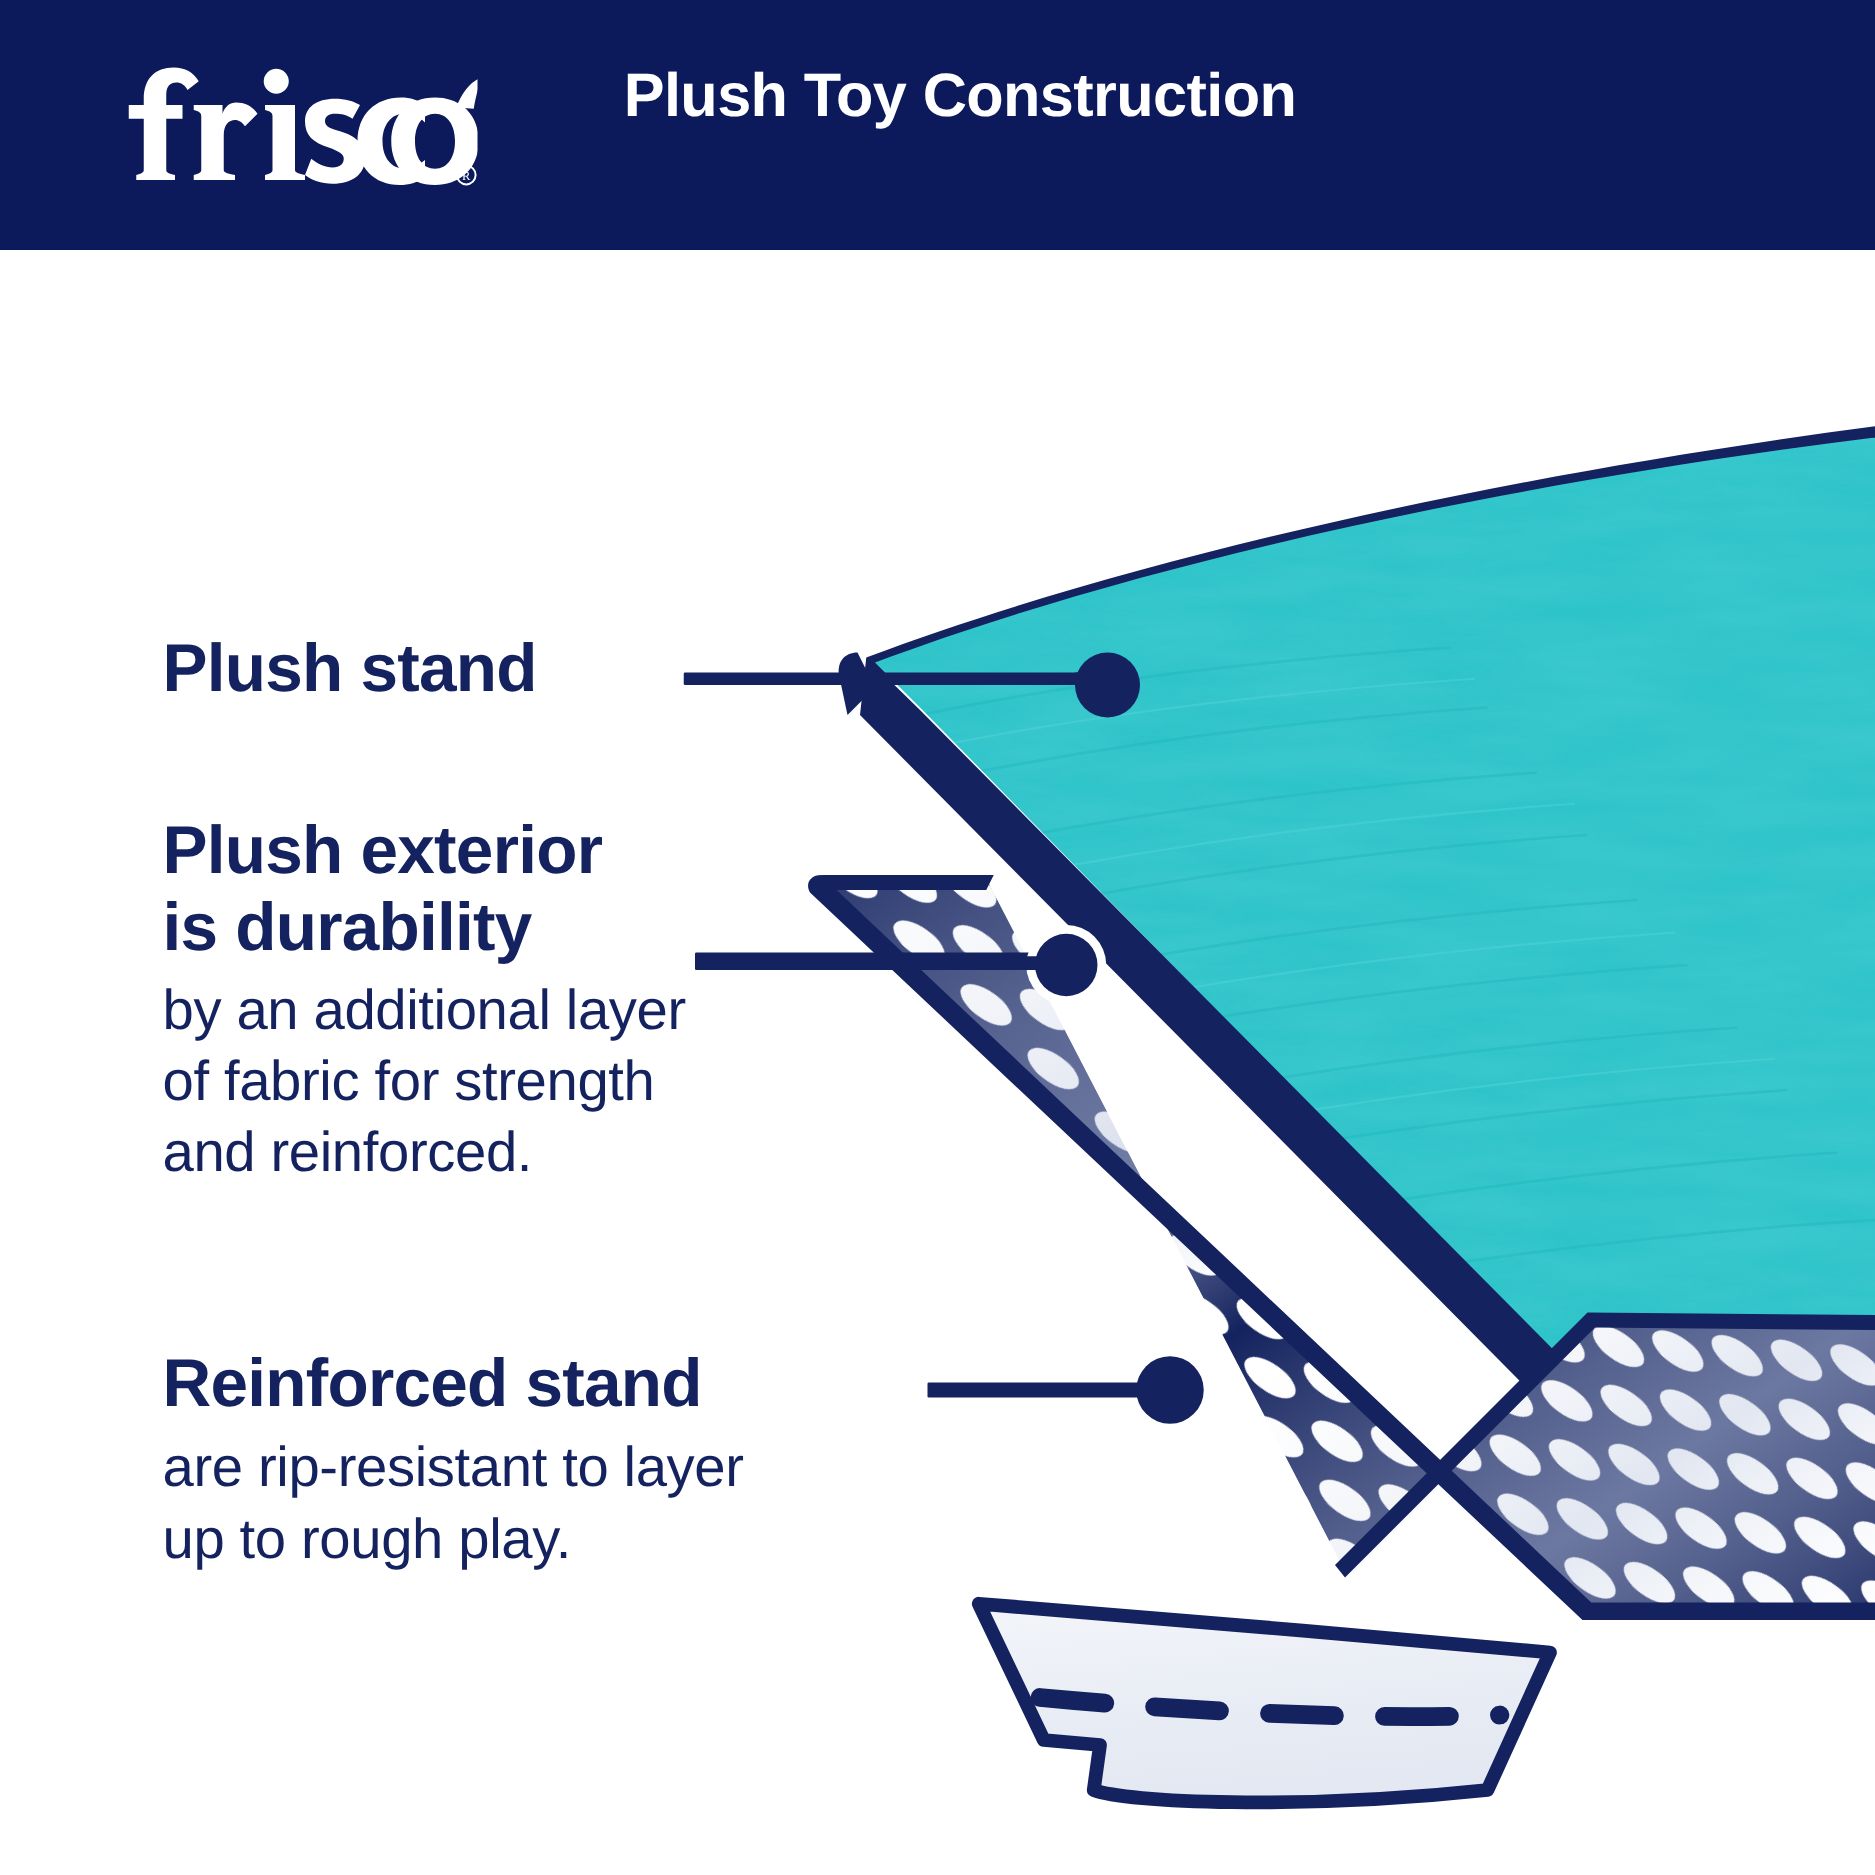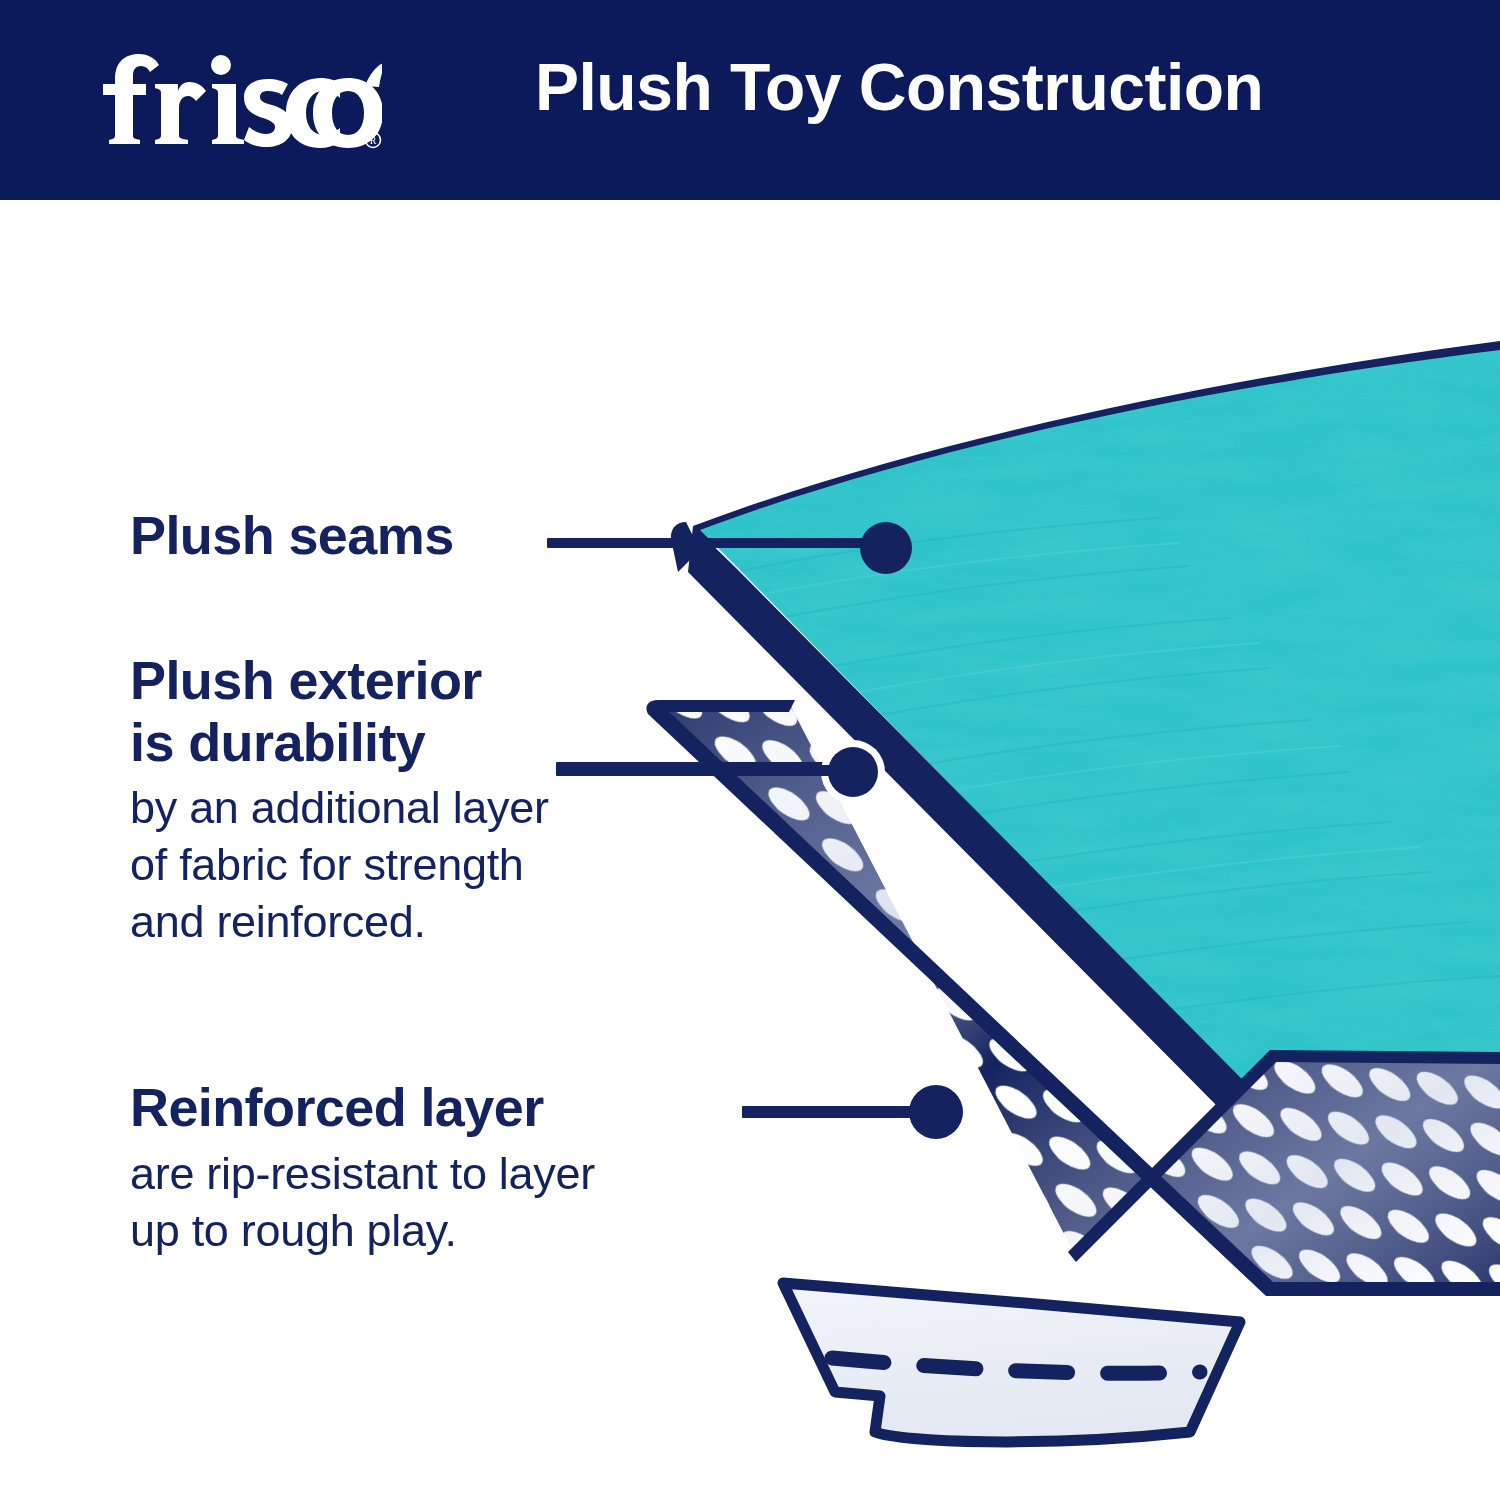--- a/index.html
+++ b/index.html
@@ -9,23 +9,23 @@
   
   #header{
     position:absolute;left:0;top:0;width:1500px;height:200px;
     background:#0c1a5b;
   }
   #logo{
     position:absolute;left:82px;top:48px;width:300px;height:105px;
   }
   #logo svg{display:block;}
   #header-title{
-    position:absolute;left:535px;top:49px;
+    position:absolute;left:499px;top:49px;
     font-family:"Liberation Sans",sans-serif;
-    font-weight:bold;font-size:66px;letter-spacing:-0.5px;
+    font-weight:bold;font-size:49px;letter-spacing:-0.5px;
     color:#ffffff;white-space:nowrap;
   }
 
   
   #art{position:absolute;left:0;top:200px;width:1500px;height:1300px;}
   #art svg{display:block;}
 
   
   .callout{position:absolute;color:#14235f;}
   .ct-head{
@@ -233,30 +233,30 @@
 
         <g>
           <rect x="742" y="906" width="190" height="12" rx="1"></rect>
           <circle cx="936" cy="912" r="27"></circle>
         </g>
       </g>
     </svg>
   </div>
 
   <div class="callout" id="callout-1">
-    <div class="ct-head">Plush seams</div>
+    <div class="ct-head">Plush stand</div>
   </div>
 
   <div class="callout" id="callout-2">
     <div class="ct-head">Plush exterior
 is durability</div>
     <div class="ct-body">by an additional layer
 of fabric for strength
 and reinforced.</div>
   </div>
 
   <div class="callout" id="callout-3">
-    <div class="ct-head">Reinforced layer</div>
+    <div class="ct-head">Reinforced stand</div>
     <div class="ct-body">are rip-resistant to layer
 up to rough play.</div>
   </div>
 
 </div>
 
 </body></html>

